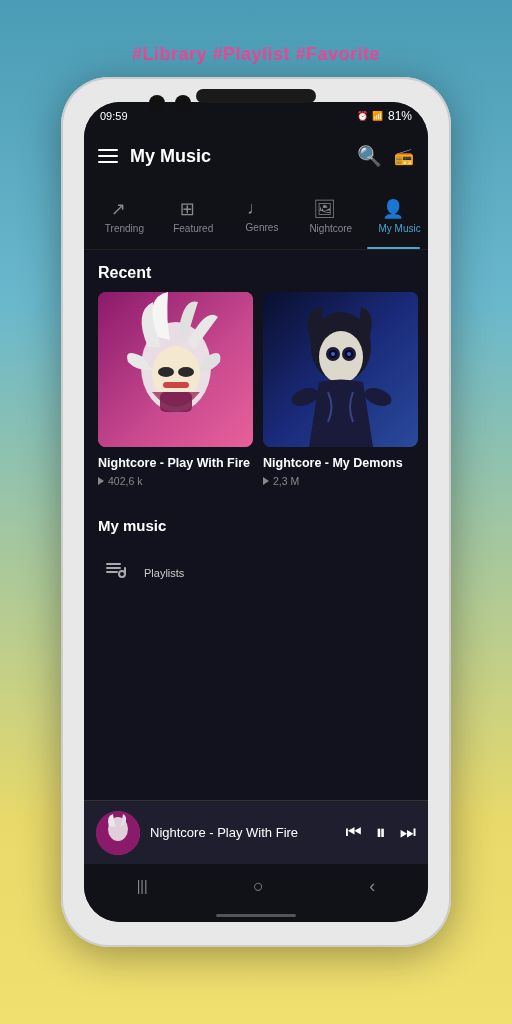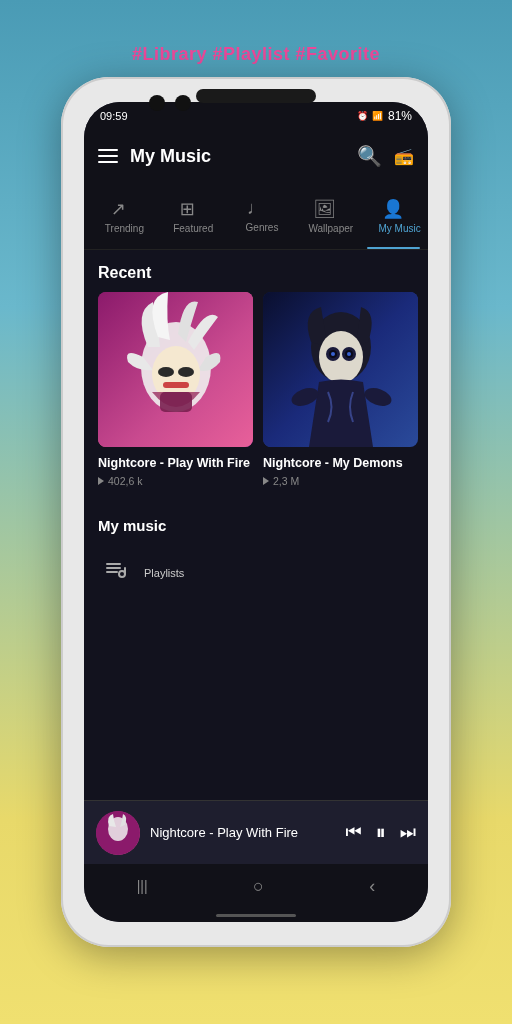--- a/index.html
+++ b/index.html
@@ -408,21 +408,21 @@
       <div class="nav-tab">
         <span class="nav-tab-icon">⊞</span>
         <span class="nav-tab-label">Featured</span>
       </div>
       <div class="nav-tab">
         <span class="nav-tab-icon">♩</span>
         <span class="nav-tab-label">Genres</span>
       </div>
       <div class="nav-tab">
         <span class="nav-tab-icon">🖼</span>
-        <span class="nav-tab-label">Wallpaper</span>
+        <span class="nav-tab-label">Nightcore</span>
       </div>
       <div class="nav-tab active">
         <span class="nav-tab-icon">👤</span>
         <span class="nav-tab-label">My Music</span>
       </div>
     </div>
 
     <div class="main-content">
 
       <div>

